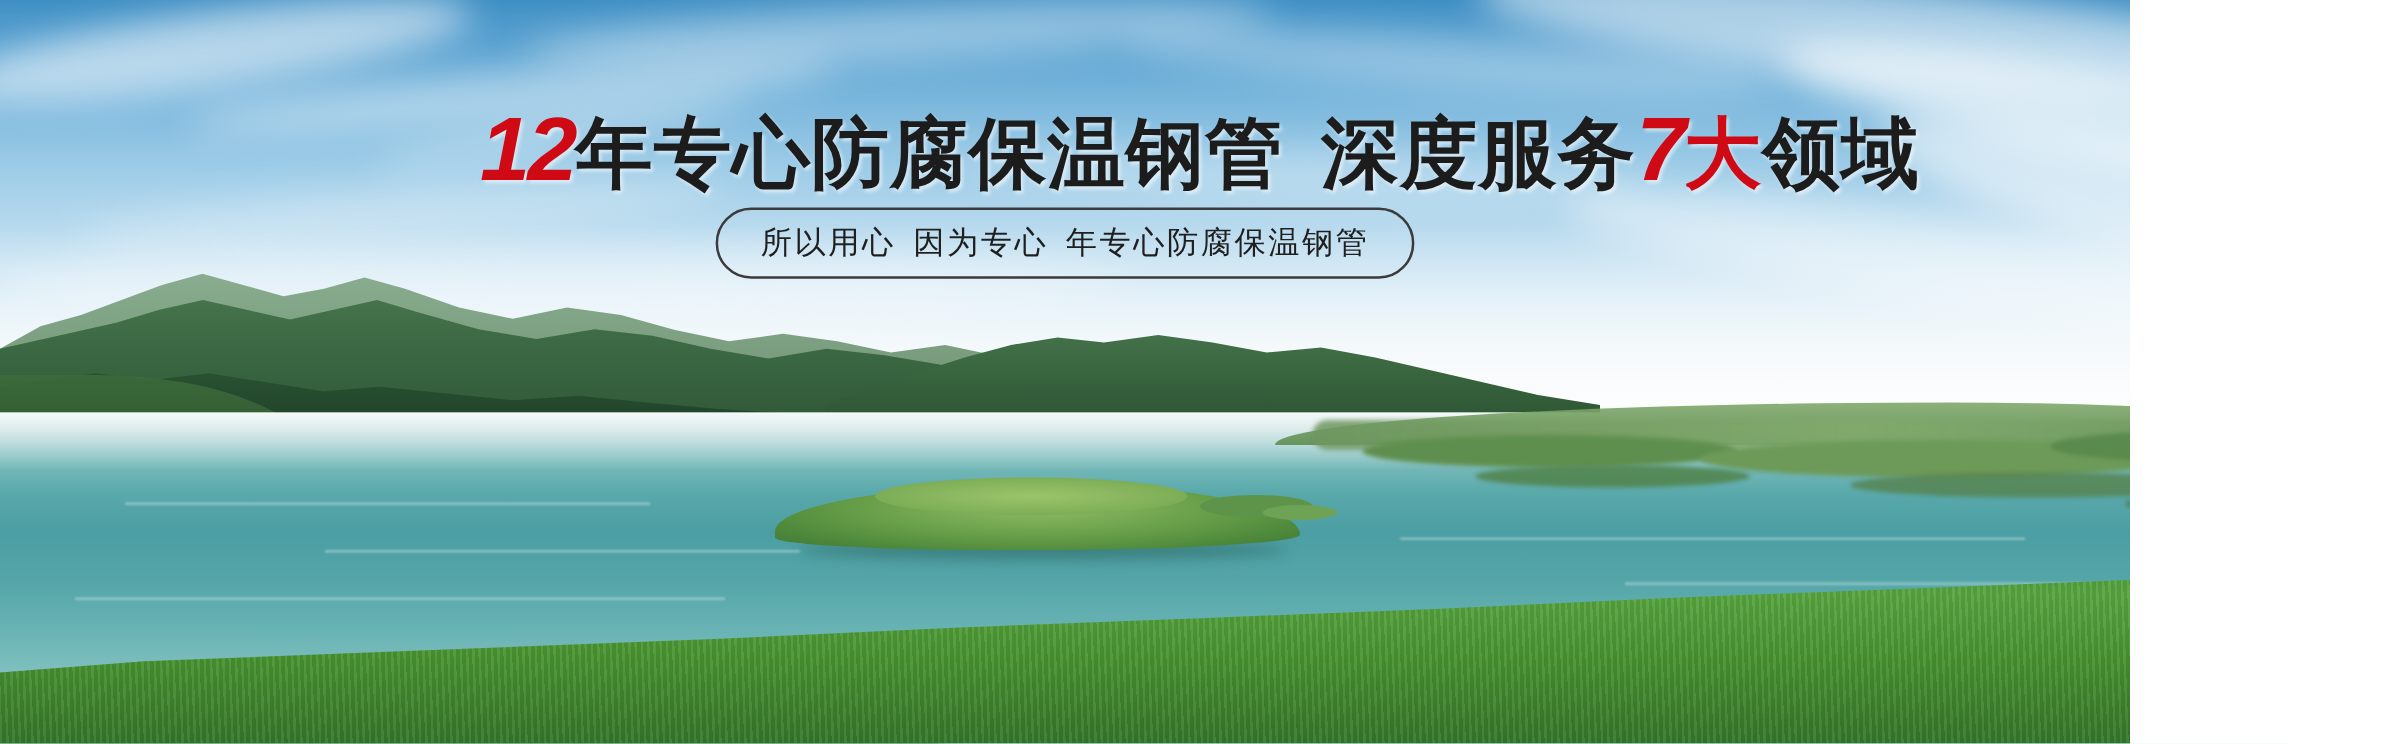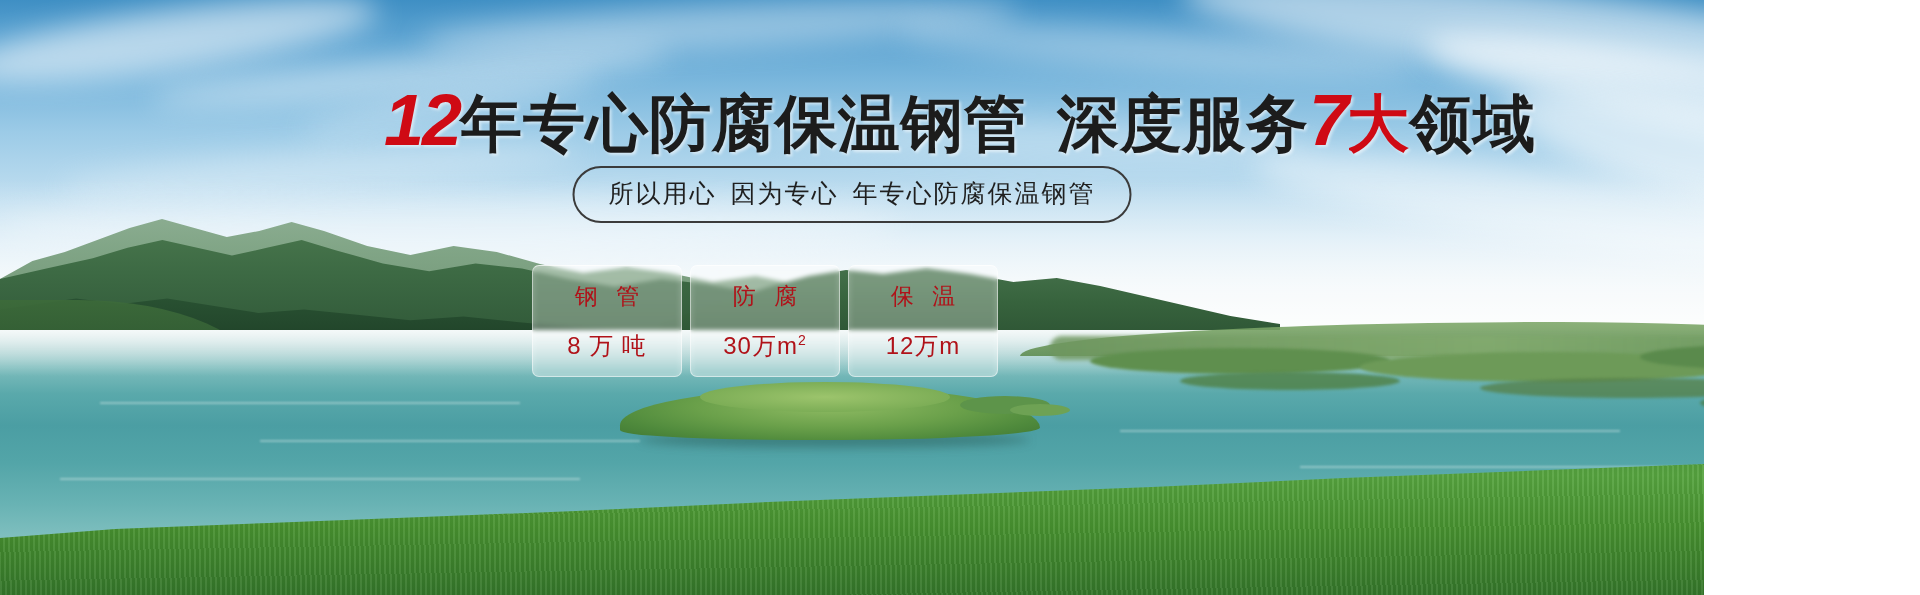--- a/index.html
+++ b/index.html
@@ -298,38 +298,14 @@
   <div class="grass-tex"></div>
 
   <div class="headline">
     <span class="num">12</span><span>年专心防腐保温钢管</span><span class="gap"></span><span>深度服务</span><span class="num">7</span><span class="red">大</span><span>领域</span>
   </div>
 
   <div class="subtitle-pill">
     <span>所以用心</span><span class="sp"></span><span>因为专心</span><span class="sp"></span><span>年专心防腐保温钢管</span>
   </div>
 
-  <div class="cards">
-
-    <div class="card">
-      <div class="card-label">钢 管</div>
-      <div class="card-value">
-        <span>8 万 吨</span><sup></sup>
-      </div>
-    </div>
-
-    <div class="card">
-      <div class="card-label">防 腐</div>
-      <div class="card-value">
-        <span>30万m</span><sup>2</sup>
-      </div>
-    </div>
-
-    <div class="card">
-      <div class="card-label">保 温</div>
-      <div class="card-value">
-        <span>12万m</span><sup></sup>
-      </div>
-    </div>
-
-  </div>
 
 </div>
 
 </body></html>

